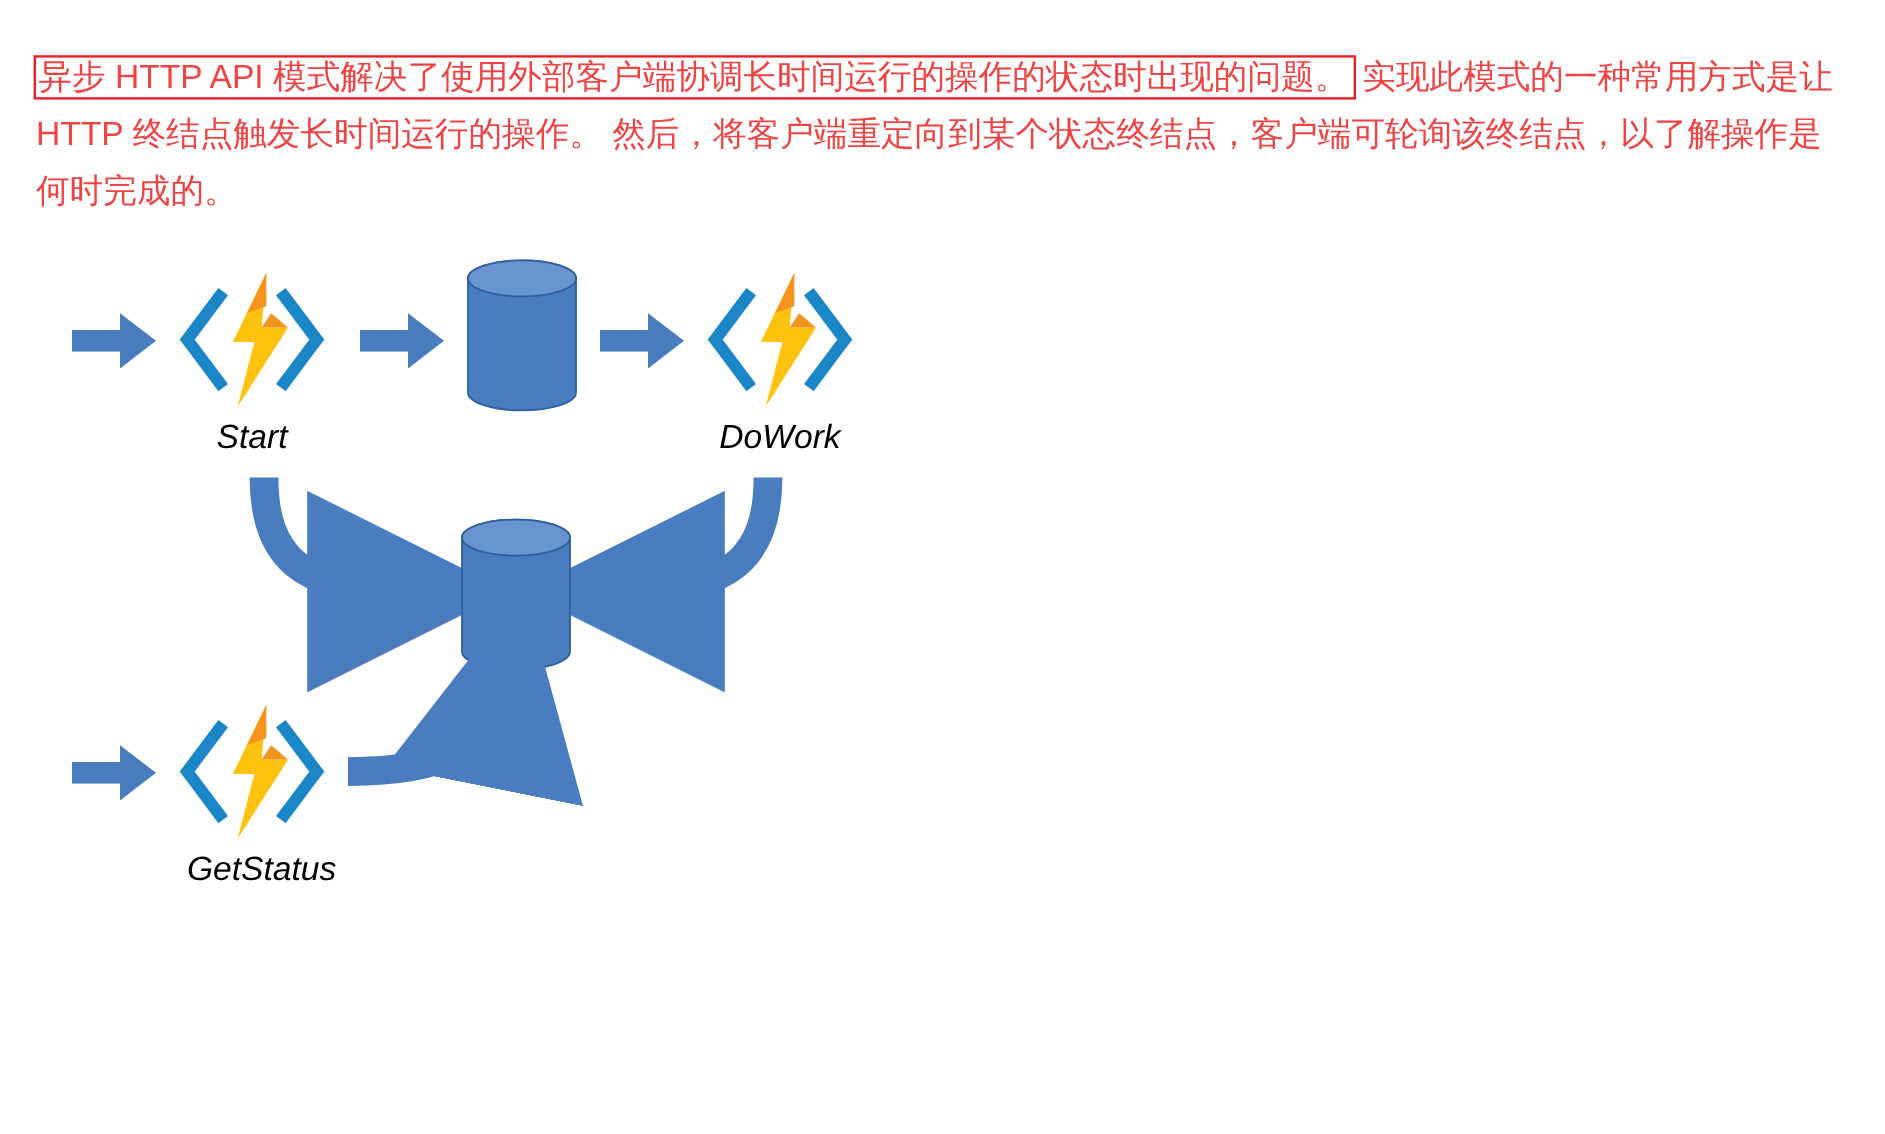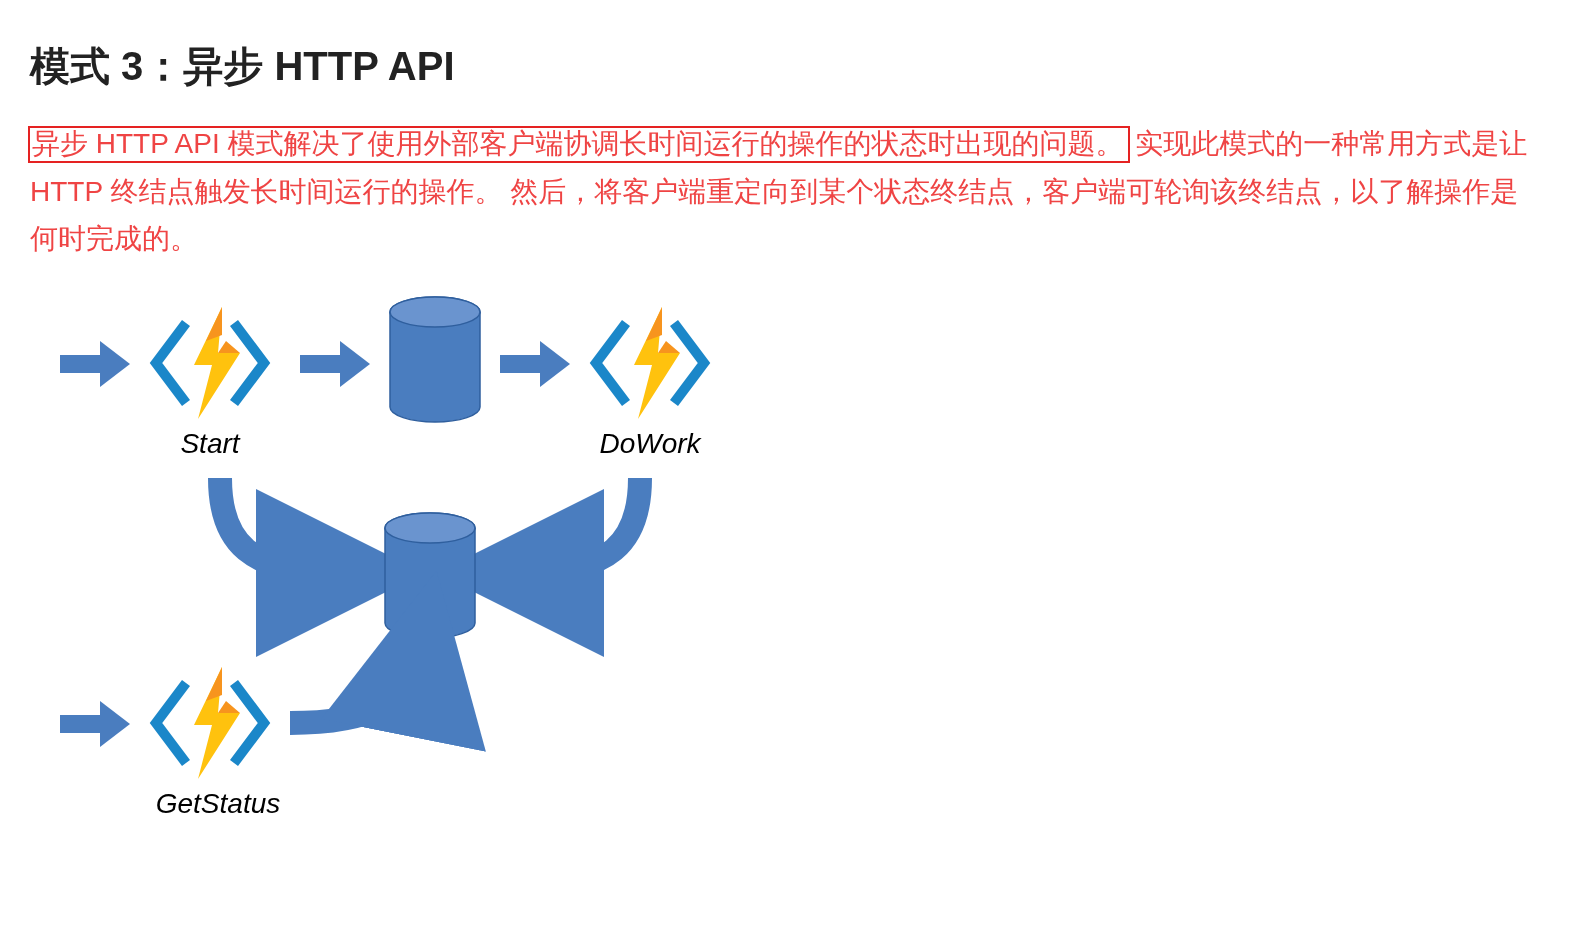--- a/index.html
+++ b/index.html
@@ -43,21 +43,20 @@
     font-size: 28px;
     color: #222;
     font-family: "Segoe UI", Arial, sans-serif;
   }
 </style>
 </head>
 <body>
 
 <div class="page">
 
-  <h2 class="title">模式 3：异步 HTTP API</h2>
 
   <p class="para">
     <span class="highlight-box">异步 HTTP API 模式解决了使用外部客户端协调长时间运行的操作的状态时出现的问题。</span><span> 实现此模式的一种常用方式是让 HTTP 终结点触发长时间运行的操作。 然后，将客户端重定向到某个状态终结点，客户端可轮询该终结点，以了解操作是何时完成的。</span>
   </p>
 
   <div class="diagram">
     <svg width="750" height="570" viewBox="0 0 750 570">
       <defs>
 
         <g id="straight-arrow">

